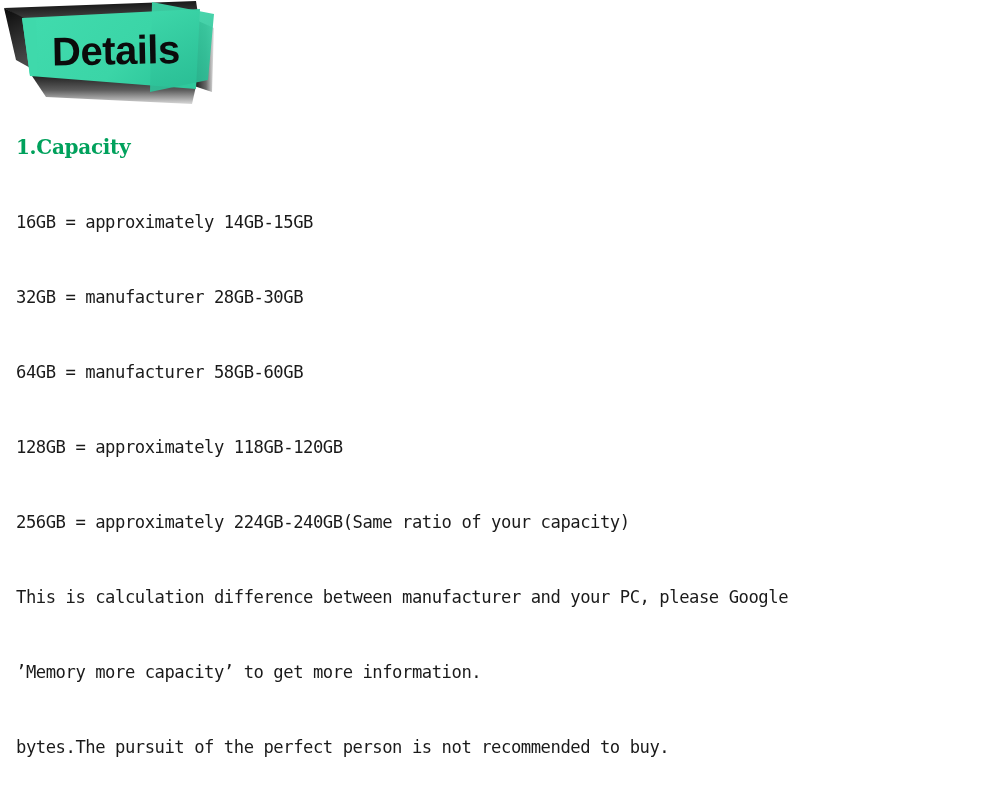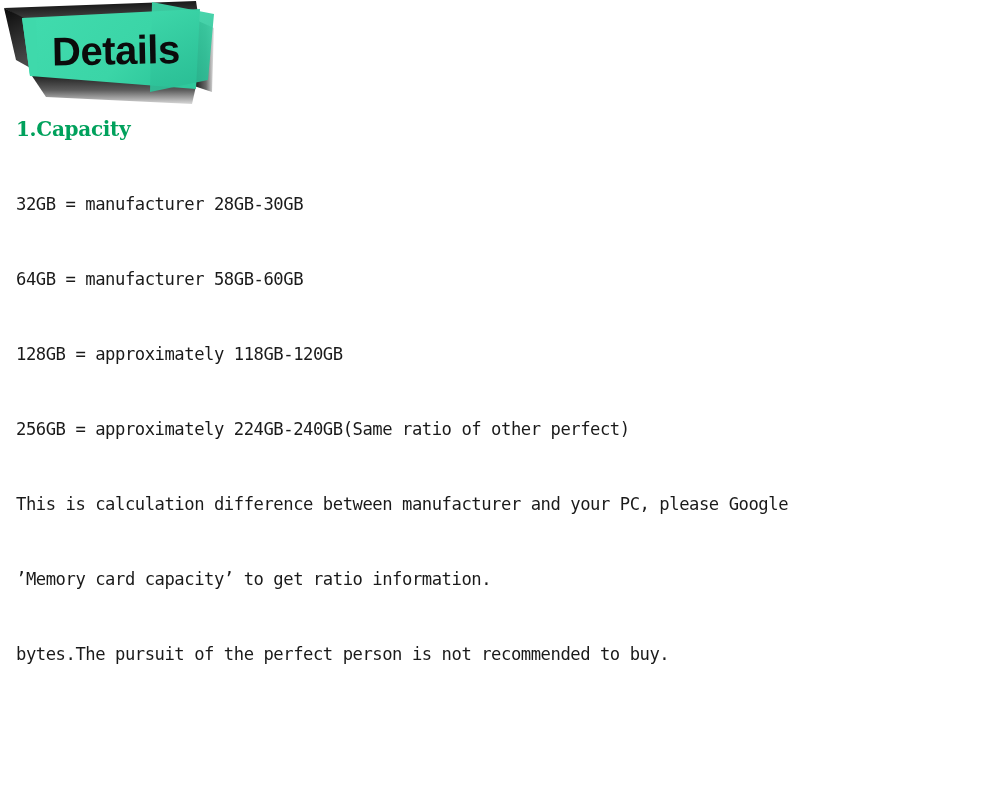--- a/index.html
+++ b/index.html
@@ -68,21 +68,21 @@
     font-family: "DejaVu Serif", "Liberation Serif", serif;
     font-weight: bold;
     font-size: 20px;
     line-height: 26px;
     color: #00a15c;
     margin: 0;
     padding: 0 0 0 16px;
     letter-spacing: -0.3px;
     white-space: nowrap;
   }
-  .section-heading.h-cap  { padding-top: 4px; }
+  .section-heading.h-cap  { padding-top: 4px; margin-top: 18px; }
 
   .body-block {
     font-family: "DejaVu Sans Mono", "Liberation Mono", monospace;
     font-size: 17.2px;
     line-height: 25px;
     color: #1a1a1a;
     margin: 0;
     padding: 0 0 0 16px;
     letter-spacing: -0.45px;
     white-space: pre-wrap;
@@ -138,24 +138,25 @@
       <polygon points="22,18 36,20 38,74 30,76" fill="#3fd9ab"></polygon>
     </svg>
     <div class="banner-title">Details</div>
   </div>
 
   <div class="content">
 
     <div class="section">
       <div class="section-heading h-cap">1.Capacity</div>
       <div class="body-block">
+        <span class="line">16GB = approximately 14GB-15GB</span>
         <span class="line">32GB = manufacturer 28GB-30GB</span>
         <span class="line">64GB = manufacturer 58GB-60GB</span>
         <span class="line">128GB = approximately 118GB-120GB</span>
-        <span class="line">256GB = approximately 224GB-240GB(Same ratio of other perfect)</span>
+        <span class="line">256GB = approximately 224GB-240GB(Same ratio of your capacity)</span>
         <span class="line">This is calculation difference between manufacturer and your PC, please Google</span>
-        <span class="line">’Memory card capacity’ to get ratio information.</span>
+        <span class="line">’Memory more capacity’ to get more information.</span>
         <span class="line">bytes.The pursuit of the perfect person is not recommended to buy.</span>
       </div>
     </div>
 
   </div>
 </div>
 
 </body></html>

